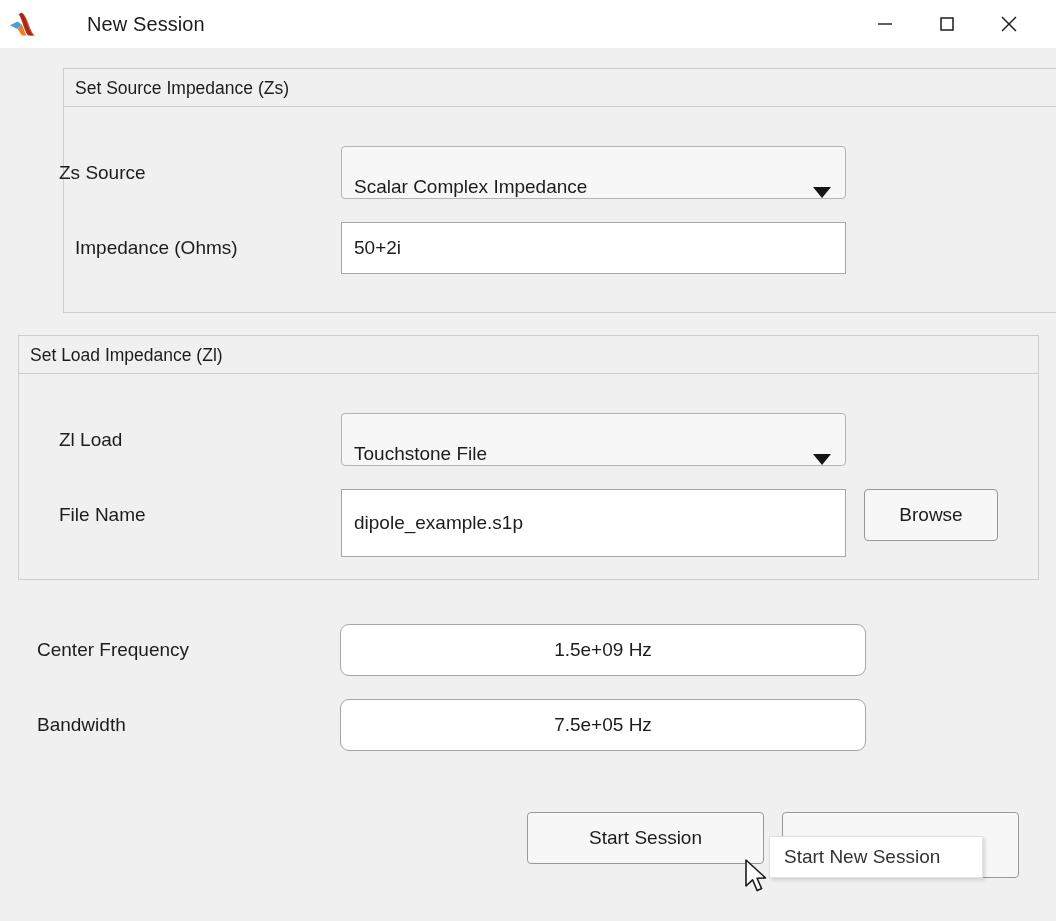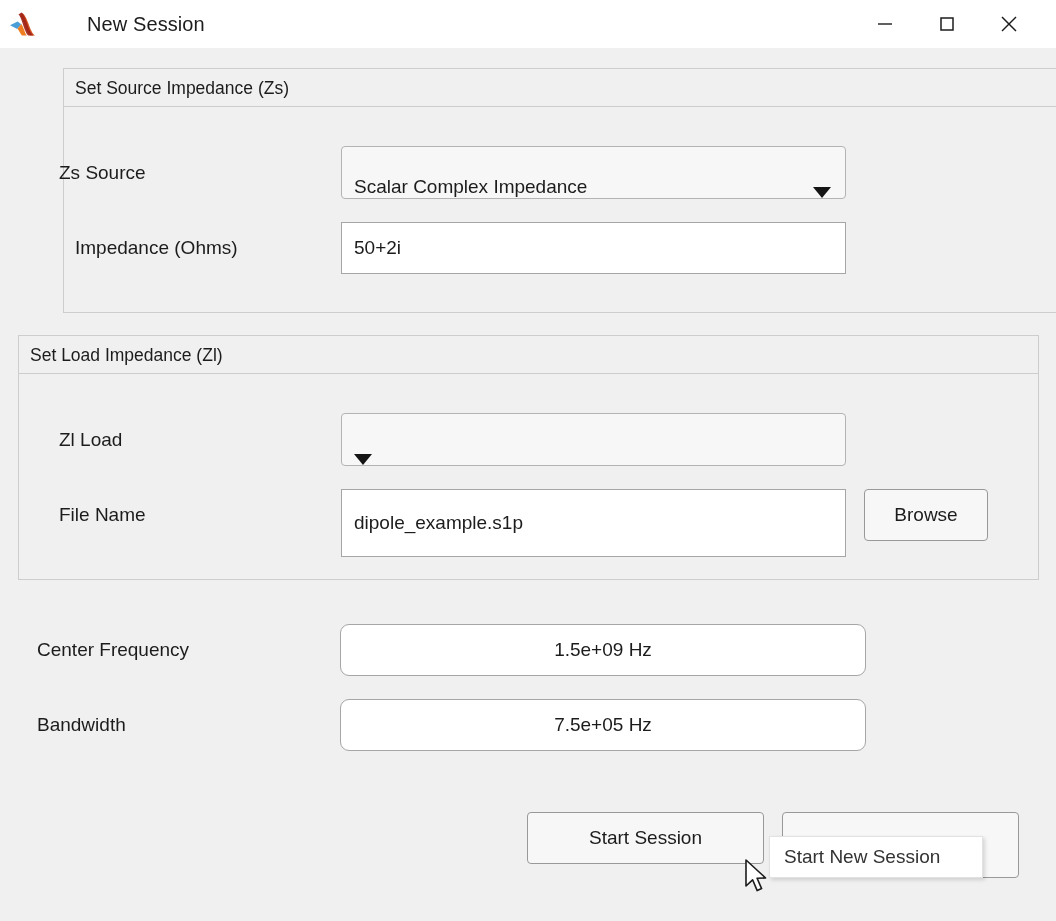--- a/index.html
+++ b/index.html
@@ -209,30 +209,31 @@
   <span class="tb-text">50+2i</span>
 </div>
 
 <div class="panel" id="panel-load">
   <div class="panel-title">Set Load Impedance (Zl)</div>
 </div>
 
 <div class="field-label" style="left:59px; top:429px;">Zl Load</div>
 
 <div class="dropdown" style="left:341px; top:413px; width:505px; height:53px;">
+  <span class="dd-text">Touchstone File</span>
   <span class="dd-arrow"></span>
 </div>
 
 <div class="field-label" style="left:59px; top:504px;">File Name</div>
 
 <div class="textbox" style="left:341px; top:489px; width:505px; height:68px;text-align:center;">
   <span class="tb-text">dipole_example.s1p</span>
 </div>
 
-<div class="button" style="left:864px; top:489px; width:124px; height:52px;text-align:center;">Browse</div>
+<div class="button" style="left:864px; top:489px; width:134px; height:52px;text-align:center;">Browse</div>
 
 <div class="field-label" style="left:37px; top:639px;">Center Frequency</div>
 
 <div class="textbox right" style="left:340px; top:624px; width:526px; height:52px;">
   <span class="tb-text">1.5e+09 Hz</span>
 </div>
 
 <div class="field-label" style="left:37px; top:714px;">Bandwidth</div>
 
 <div class="textbox right" style="left:340px; top:699px; width:526px; height:52px;">

